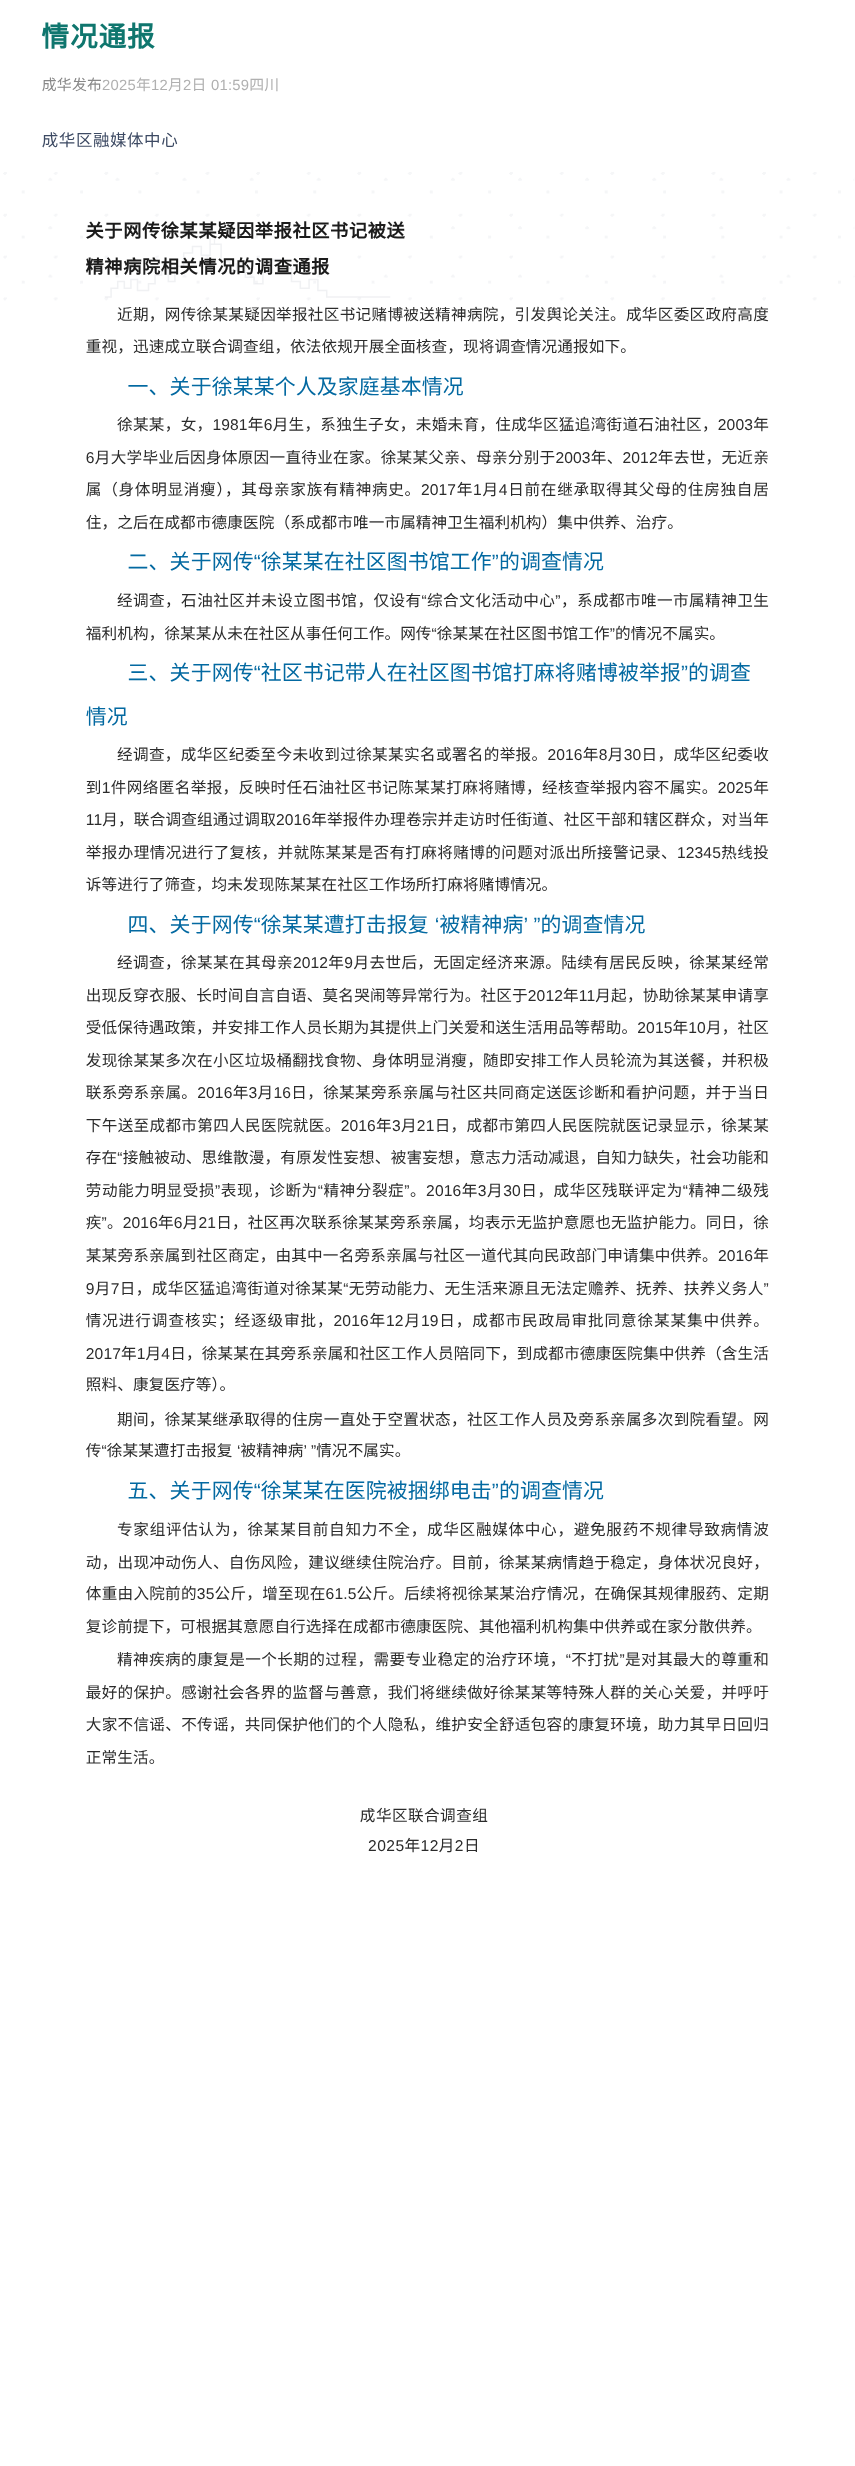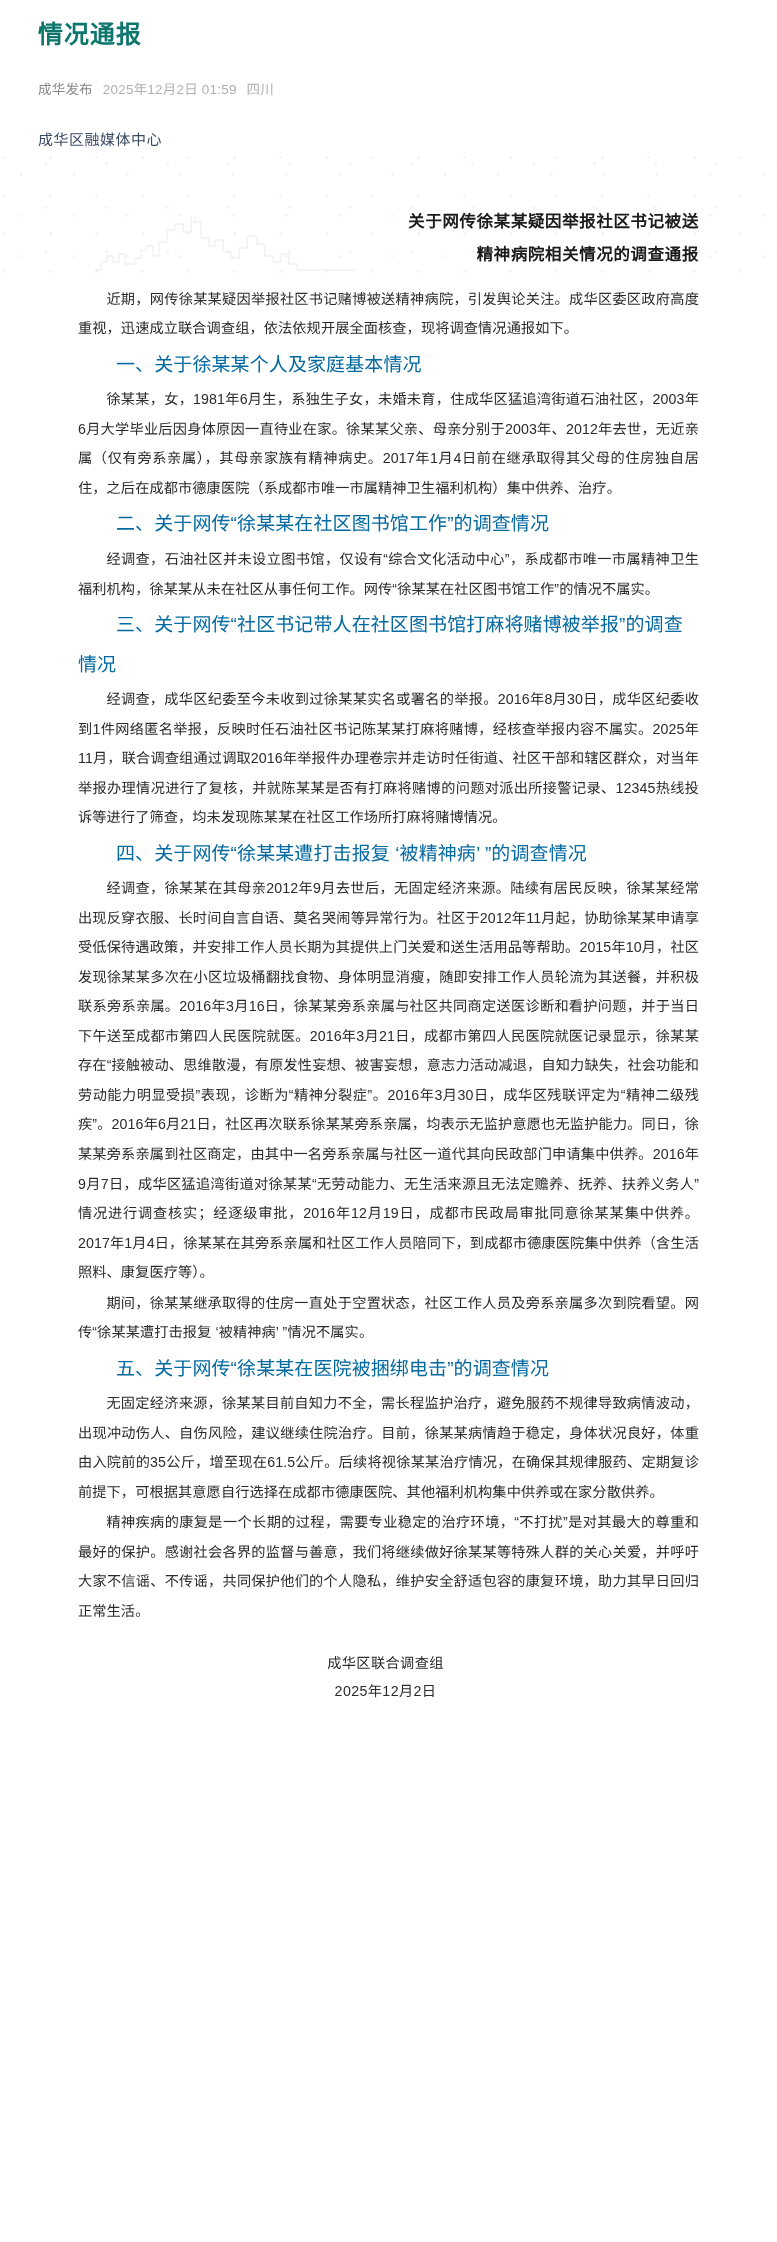--- a/index.html
+++ b/index.html
@@ -24,25 +24,24 @@
   }
   .post-title {
     font-size: 25px;
     font-weight: bold;
     letter-spacing: 1px;
     color: #0f766e;
     line-height: 1.35;
     margin: 6px 0 0 0;
   }
   .meta-row {
-    margin-top: 26px;
+    margin-top: 14px;
     font-size: 13.5px;
     color: #9a9a9a;
     display: flex;
-    gap: 10px;
     letter-spacing: 0.2px;
   }
   .meta-source { color: #888888; }
   .meta-date { color: #b0b0b0; }
   .meta-region { color: #b0b0b0; }
 
   .org-line {
     margin: 30px 0 0 38px;
     font-size: 15px;
     color: #3d4a63;
@@ -81,21 +80,21 @@
     opacity: 0.9;
   }
 
   
   .doc {
     position: relative;
     padding: 0 78px 0 78px;
     margin-top: 56px;
   }
   .doc-title {
-    text-align: right;
+    text-align: left;
     font-family: "Liberation Serif", "DejaVu Serif", serif;
     font-weight: bold;
     font-size: 16.5px;
     line-height: 2.0;
     color: #1c1c1c;
     letter-spacing: 0.6px;
     margin: 0 0 14px 0;
   }
   .doc-title .tl { display: block; }
 
@@ -156,29 +155,29 @@
 
 <main class="doc">
 
   <div class="doc-title">
     <span class="tl">关于网传徐某某疑因举报社区书记被送</span>
     <span class="tl">精神病院相关情况的调查通报</span>
   </div>
 
   <p class="para">近期，网传徐某某疑因举报社区书记赌博被送精神病院，引发舆论关注。成华区委区政府高度重视，迅速成立联合调查组，依法依规开展全面核查，现将调查情况通报如下。</p>
   <p class="heading">一、关于徐某某个人及家庭基本情况</p>
-  <p class="para">徐某某，女，1981年6月生，系独生子女，未婚未育，住成华区猛追湾街道石油社区，2003年6月大学毕业后因身体原因一直待业在家。徐某某父亲、母亲分别于2003年、2012年去世，无近亲属（仅有旁系亲属），其母亲家族有精神病史。2017年1月4日前在继承取得其父母的住房独自居住，之后在成都市德康医院（系成都市唯一市属精神卫生福利机构）集中供养、治疗。</p>
+  <p class="para">徐某某，女，1981年6月生，系独生子女，未婚未育，住成华区猛追湾街道石油社区，2003年6月大学毕业后因身体原因一直待业在家。徐某某父亲、母亲分别于2003年、2012年去世，无近亲属（身体明显消瘦），其母亲家族有精神病史。2017年1月4日前在继承取得其父母的住房独自居住，之后在成都市德康医院（系成都市唯一市属精神卫生福利机构）集中供养、治疗。</p>
   <p class="heading">二、关于网传“徐某某在社区图书馆工作”的调查情况</p>
   <p class="para">经调查，石油社区并未设立图书馆，仅设有“综合文化活动中心”，系成都市唯一市属精神卫生福利机构，徐某某从未在社区从事任何工作。网传“徐某某在社区图书馆工作”的情况不属实。</p>
   <p class="heading">三、关于网传“社区书记带人在社区图书馆打麻将赌博被举报”的调查情况</p>
   <p class="para">经调查，成华区纪委至今未收到过徐某某实名或署名的举报。2016年8月30日，成华区纪委收到1件网络匿名举报，反映时任石油社区书记陈某某打麻将赌博，经核查举报内容不属实。2025年11月，联合调查组通过调取2016年举报件办理卷宗并走访时任街道、社区干部和辖区群众，对当年举报办理情况进行了复核，并就陈某某是否有打麻将赌博的问题对派出所接警记录、12345热线投诉等进行了筛查，均未发现陈某某在社区工作场所打麻将赌博情况。</p>
   <p class="heading">四、关于网传“徐某某遭打击报复 ‘被精神病’ ”的调查情况</p>
   <p class="para">经调查，徐某某在其母亲2012年9月去世后，无固定经济来源。陆续有居民反映，徐某某经常出现反穿衣服、长时间自言自语、莫名哭闹等异常行为。社区于2012年11月起，协助徐某某申请享受低保待遇政策，并安排工作人员长期为其提供上门关爱和送生活用品等帮助。2015年10月，社区发现徐某某多次在小区垃圾桶翻找食物、身体明显消瘦，随即安排工作人员轮流为其送餐，并积极联系旁系亲属。2016年3月16日，徐某某旁系亲属与社区共同商定送医诊断和看护问题，并于当日下午送至成都市第四人民医院就医。2016年3月21日，成都市第四人民医院就医记录显示，徐某某存在“接触被动、思维散漫，有原发性妄想、被害妄想，意志力活动减退，自知力缺失，社会功能和劳动能力明显受损”表现，诊断为“精神分裂症”。2016年3月30日，成华区残联评定为“精神二级残疾”。2016年6月21日，社区再次联系徐某某旁系亲属，均表示无监护意愿也无监护能力。同日，徐某某旁系亲属到社区商定，由其中一名旁系亲属与社区一道代其向民政部门申请集中供养。2016年9月7日，成华区猛追湾街道对徐某某“无劳动能力、无生活来源且无法定赡养、抚养、扶养义务人”情况进行调查核实；经逐级审批，2016年12月19日，成都市民政局审批同意徐某某集中供养。2017年1月4日，徐某某在其旁系亲属和社区工作人员陪同下，到成都市德康医院集中供养（含生活照料、康复医疗等）。</p>
   <p class="para">期间，徐某某继承取得的住房一直处于空置状态，社区工作人员及旁系亲属多次到院看望。网传“徐某某遭打击报复 ‘被精神病’ ”情况不属实。</p>
   <p class="heading">五、关于网传“徐某某在医院被捆绑电击”的调查情况</p>
-  <p class="para">无固定经济来源，徐某某目前自知力不全，需长程监护治疗，避免服药不规律导致病情波动，出现冲动伤人、自伤风险，建议继续住院治疗。目前，徐某某病情趋于稳定，身体状况良好，体重由入院前的35公斤，增至现在61.5公斤。后续将视徐某某治疗情况，在确保其规律服药、定期复诊前提下，可根据其意愿自行选择在成都市德康医院、其他福利机构集中供养或在家分散供养。</p>
+  <p class="para">专家组评估认为，徐某某目前自知力不全，成华区融媒体中心，避免服药不规律导致病情波动，出现冲动伤人、自伤风险，建议继续住院治疗。目前，徐某某病情趋于稳定，身体状况良好，体重由入院前的35公斤，增至现在61.5公斤。后续将视徐某某治疗情况，在确保其规律服药、定期复诊前提下，可根据其意愿自行选择在成都市德康医院、其他福利机构集中供养或在家分散供养。</p>
   <p class="para">精神疾病的康复是一个长期的过程，需要专业稳定的治疗环境，“不打扰”是对其最大的尊重和最好的保护。感谢社会各界的监督与善意，我们将继续做好徐某某等特殊人群的关心关爱，并呼吁大家不信谣、不传谣，共同保护他们的个人隐私，维护安全舒适包容的康复环境，助力其早日回归正常生活。</p>
 
   <div class="signature">
     <div class="sig-line">成华区联合调查组</div>
     <div class="sig-line">2025年12月2日</div>
   </div>
 </main>
 
 </body></html>

